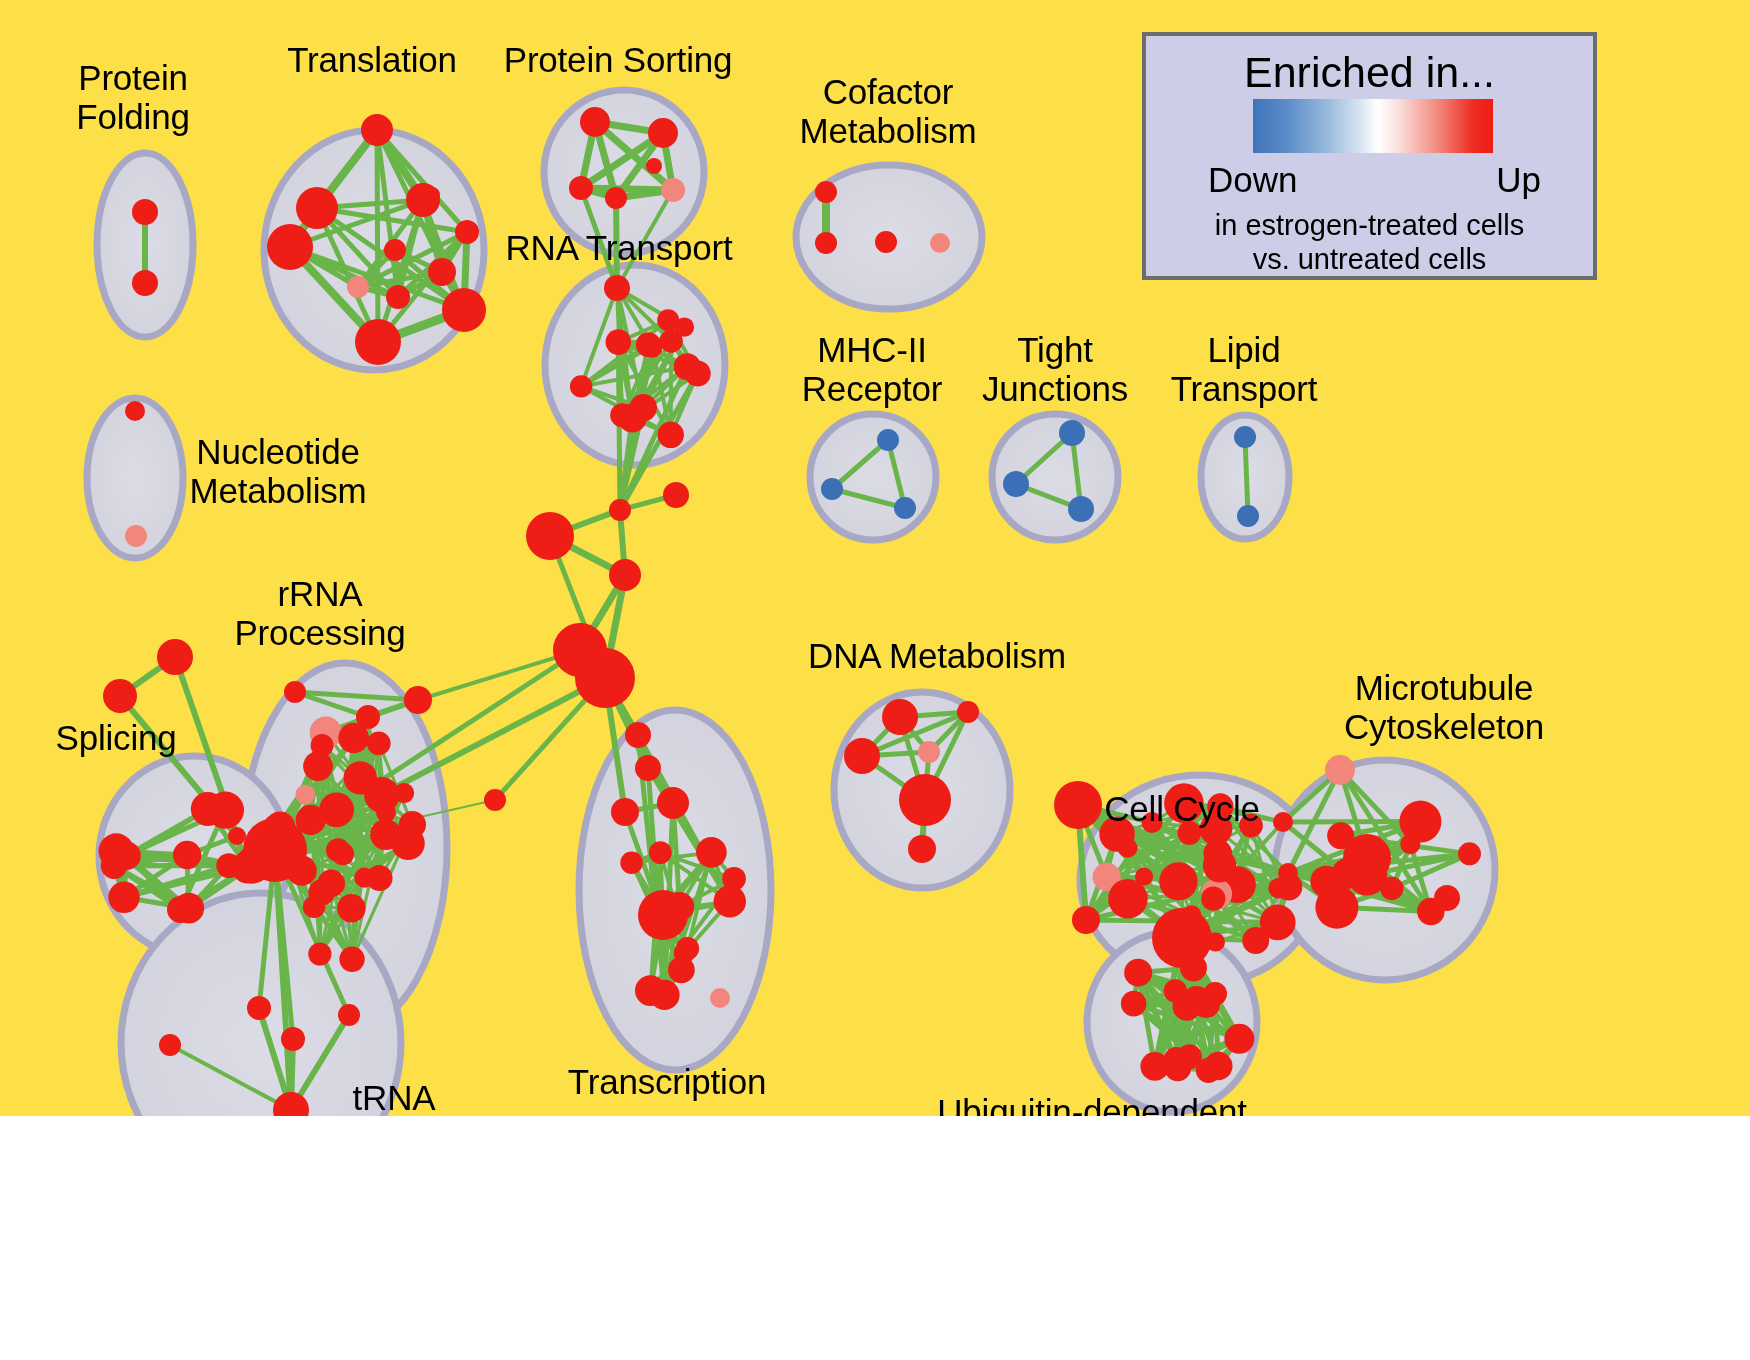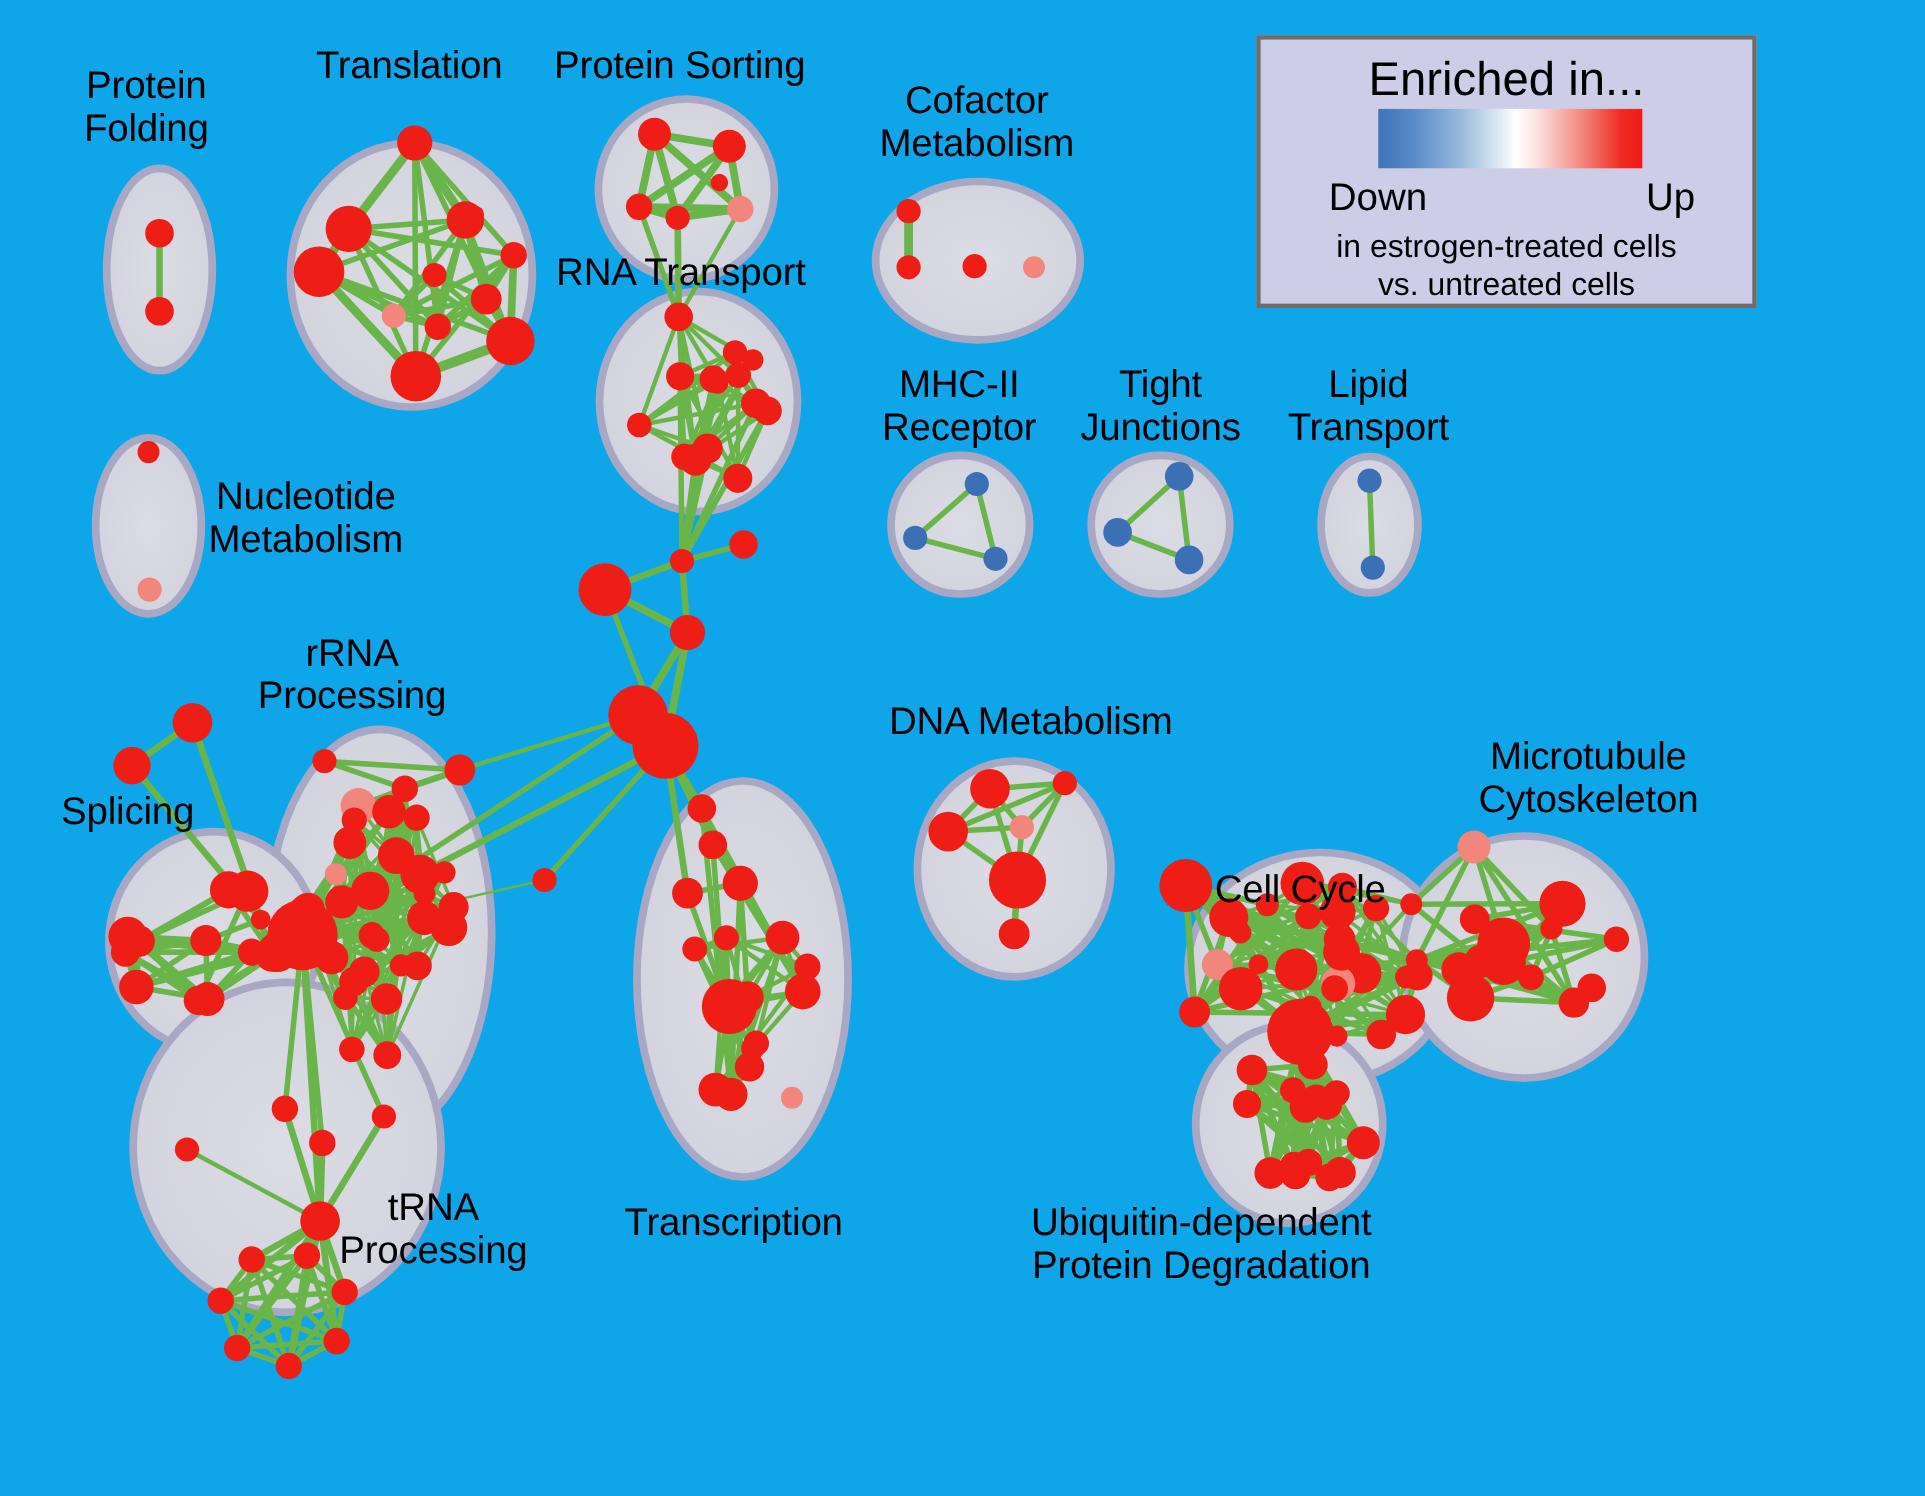--- a/index.html
+++ b/index.html
@@ -1,17 +1,17 @@
 <!DOCTYPE html>
 <html><head>
 <meta charset="utf-8">
 <style>
   html,body{margin:0;padding:0;background:#fff;}
   body{font-family:"Liberation Sans",sans-serif;}
-  #stage{position:relative;width:1750px;height:1360px;background:#0ea5e9;overflow:hidden;}
+  #stage{position:relative;width:1750px;height:1116px;background:#fde047;overflow:hidden;}
   #net{position:absolute;left:0;top:0;width:1750px;height:1360px;}
   .clabel{
     position:absolute;
     color:#000;
     font-family:"Liberation Sans",sans-serif;
     font-size:35px;
     line-height:1.12;
     text-align:center;
     white-space:pre-line;
     letter-spacing:-0.2px;
@@ -966,21 +966,21 @@
 Junctions</div>
       <div class="clabel" style="left: 1244px; top: 330px;">Lipid
 Transport</div>
       <div class="clabel" style="left: 278px; top: 432px;">Nucleotide
 Metabolism</div>
       <div class="clabel" style="left: 320px; top: 574px;">rRNA
 Processing</div>
       <div class="clabel" style="left: 116px; top: 718px;">Splicing</div>
       <div class="clabel" style="left: 394px; top: 1078px;">tRNA
 Processing</div>
-      <div class="clabel" style="left: 667px; top: 1062px; margin-top: 30px;">Transcription</div>
+      <div class="clabel" style="left: 667px; top: 1062px;">Transcription</div>
       <div class="clabel" style="left: 937px; top: 636px;">DNA Metabolism</div>
       <div class="clabel" style="left: 1182px; top: 789px;">Cell Cycle</div>
       <div class="clabel" style="left: 1400px; top: 668px; margin-left: 44px;">Microtubule
 Cytoskeleton</div>
       <div class="clabel" style="left: 1092px; top: 1092px;">Ubiquitin-dependent
 Protein Degradation</div>
     </div>
 
   <div id="legend">
     <div class="ltitle">Enriched in...</div>

